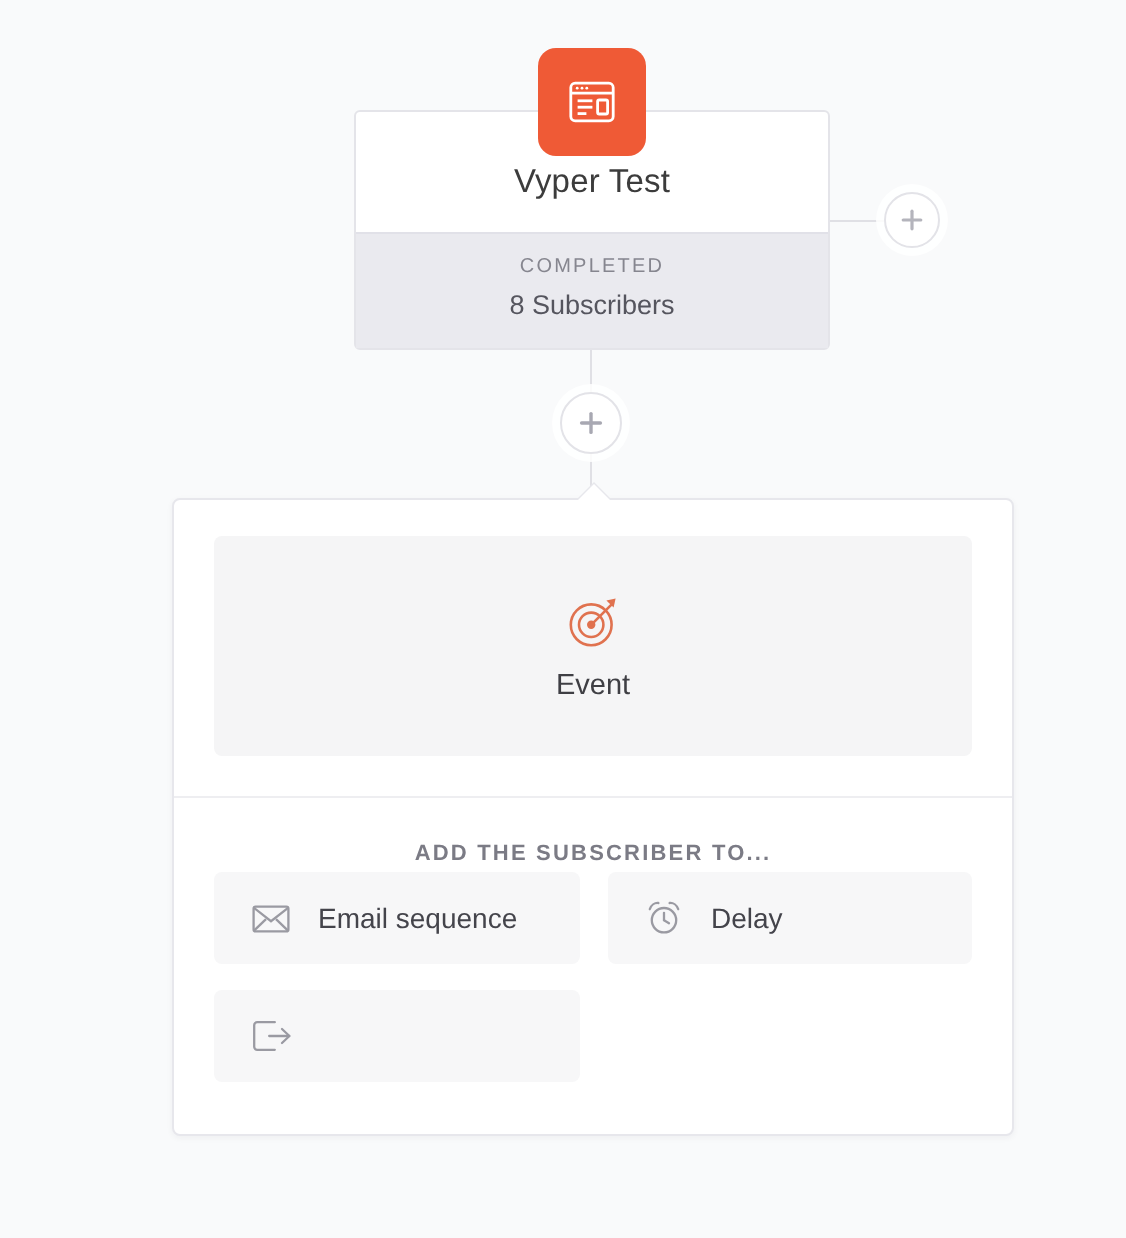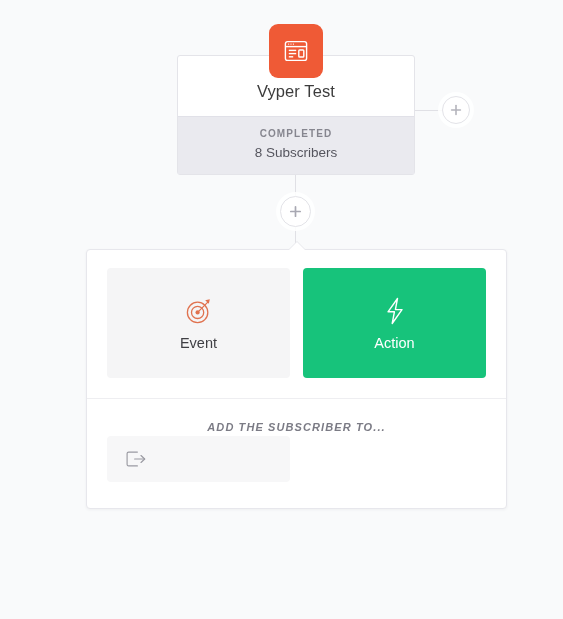--- a/index.html
+++ b/index.html
@@ -45,21 +45,21 @@
     line-height: 1.2;
   }
   .node-card-footer {
     background: #eaeaef;
     border-top: 1px solid #e1e1e8;
     padding: 11px 10px 13px;
     text-align: center;
   }
   .node-status {
     font-size: 10px;
-    font-weight: bold;
+    font-weight: normal;
     letter-spacing: 1.1px;
     color: #86868f;
     text-transform: uppercase;
     line-height: 1.2;
   }
   .node-subs {
     margin-top: 5px;
     font-size: 13.5px;
     color: #55555e;
     line-height: 1.2;
@@ -186,21 +186,20 @@
   }
   .section-heading {
     text-align: center;
     font-size: 11px;
     font-weight: bold;
     letter-spacing: 1.1px;
     color: #7b7b85;
     text-transform: uppercase;
     margin-bottom: 2px;
     line-height: 1.2;
-    font-style: italic;
   }
   .option-grid {
     display: grid;
     grid-template-columns: 1fr 1fr;
     gap: 13px 14px;
   }
   .option {
     background: #f7f7f8;
     border-radius: 4px;
     height: 46px;
@@ -283,41 +282,56 @@
             <circle cx="13.6" cy="16.4" r="10.2"></circle>
             <circle cx="13.6" cy="16.4" r="6.1"></circle>
             <circle cx="13.6" cy="16.4" r="2.1" fill="#e0724f" stroke="none"></circle>
             <line x1="13.6" y1="16.4" x2="23.6" y2="6.4" stroke-linecap="round"></line>
             <path d="M21.2 4.2 L25.8 3.2 L24.8 7.8 Z" fill="#e0724f" stroke="none"></path>
           </svg>
         </div>
         <div class="type-label">Event</div>
       </div>
 
-      <div class="type-tile active">
-        <div class="type-icon">
-          <svg width="28" height="30" viewBox="0 0 28 30" fill="none" stroke="#ffffff" stroke-width="1.4" stroke-linejoin="round" stroke-linecap="round">
-            <path d="M16.5 2.5 L7.0 15.8 L13.4 15.8 L11.2 27.5 L21.0 13.6 L14.4 13.6 Z"></path>
-          </svg>
-        </div>
-        <div class="type-label">Action</div>
-      </div>
 
 
     </div>
 
     <div class="panel-divider"></div>
 
     <div class="panel-section">
       <div class="section-heading">ADD THE SUBSCRIBER TO...</div>
 
       <div class="option-grid">
 
-
-
+        <div class="option">
+          <span class="option-icon">
+            <svg width="19" height="15" viewBox="0 0 19 15" fill="none" stroke="currentColor" stroke-width="1.15">
+              <rect x="0.8" y="1.3" width="17.4" height="12.4" rx="1"></rect>
+              <path d="M0.8 1.8 L9.5 8.6 L18.2 1.8"></path>
+              <path d="M0.9 13.4 L7.0 7.6"></path>
+              <path d="M18.1 13.4 L12.0 7.6"></path>
+            </svg>
+          </span>
+          <span class="option-label">Email sequence</span>
+        </div>
+
+
+        <div class="option">
+          <span class="option-icon">
+            <svg width="18" height="18" viewBox="0 0 18 18" fill="none" stroke="currentColor" stroke-width="1.15" stroke-linecap="round">
+              <circle cx="9" cy="10.1" r="6.1"></circle>
+              <path d="M1.9 4.6 C2.6 2.6 4.4 1.3 6.2 1.5"></path>
+              <path d="M16.1 4.6 C15.4 2.6 13.6 1.3 11.8 1.5"></path>
+              <line x1="9" y1="6.4" x2="9" y2="10.1"></line>
+              <line x1="9" y1="10.1" x2="11.5" y2="11.6"></line>
+            </svg>
+          </span>
+          <span class="option-label">Delay</span>
+        </div>
 
         <div class="option">
           <span class="option-icon">
             <svg width="20" height="16" viewBox="0 0 20 16" fill="none" stroke="currentColor" stroke-width="1.15" stroke-linecap="round" stroke-linejoin="round">
               <path d="M11.4 1.1 L2.6 1.1 C1.8 1.1 1.1 1.8 1.1 2.6 L1.1 13.4 C1.1 14.2 1.8 14.9 2.6 14.9 L11.4 14.9"></path>
               <line x1="8.6" y1="8.0" x2="18.6" y2="8.0"></line>
               <path d="M15.0 4.5 L18.7 8.0 L15.0 11.5"></path>
             </svg>
           </span>
         </div>

